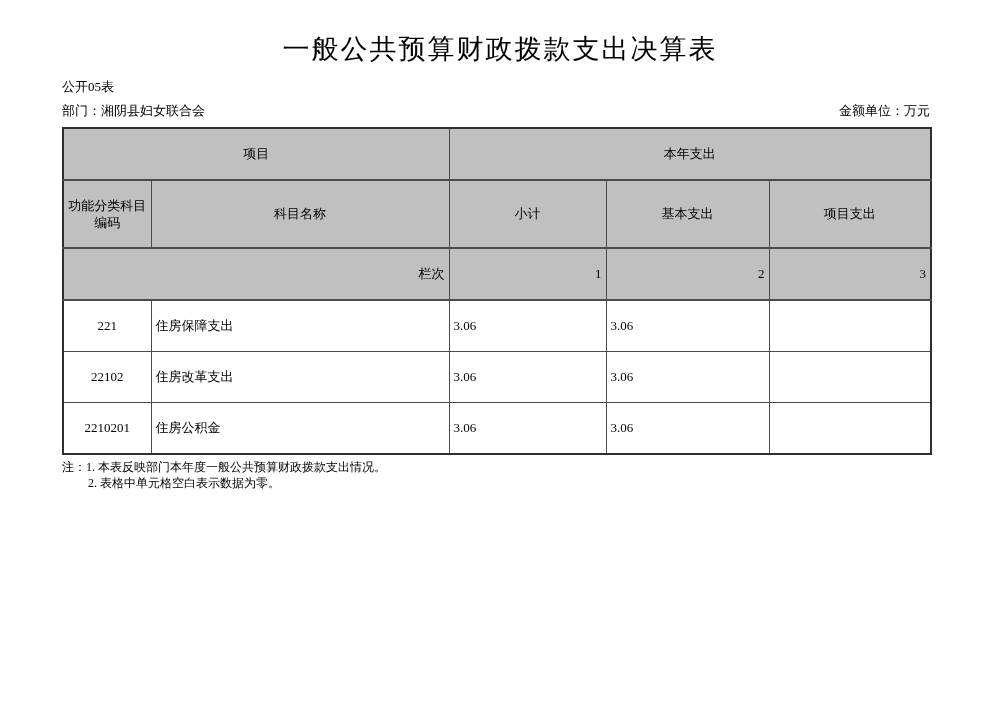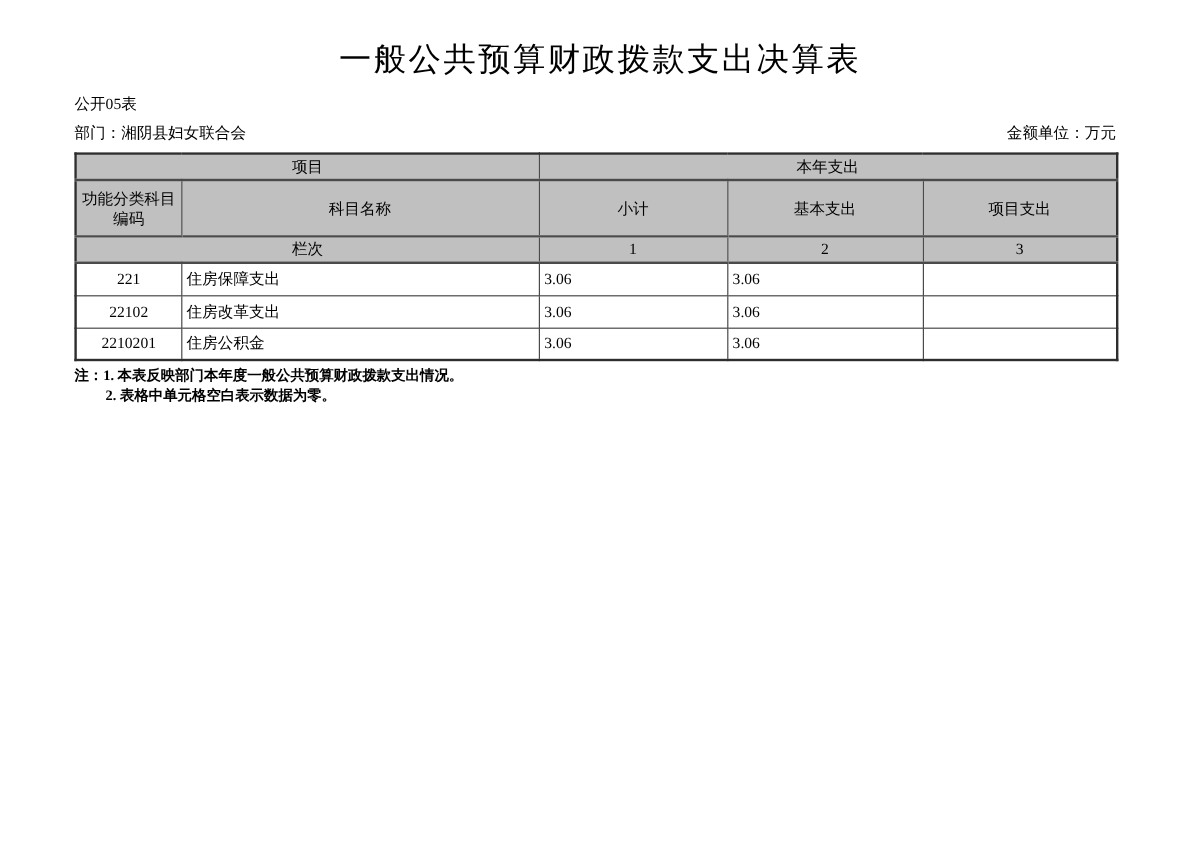--- a/index.html
+++ b/index.html
@@ -31,38 +31,37 @@
     gap: 19px;
   }
   table.fin {
     width: 868px; margin-left: 62px;
     border-collapse: collapse; table-layout: fixed;
     border: 2px solid var(--outer-border);
   }
   table.fin td {
     border: 1px solid var(--border-col);
     font-size: 13px;
-    padding: 1px 4px;
+    padding: 16px 4px;
     overflow: hidden;
     vertical-align: middle;
   }
   tr.hr1 td { height: 17px; border-bottom-width: 2px; }
   tr.hr2 td { height: 47px; border-bottom-width: 2px; }
-  tr.hr3 td { height: 18px; border-bottom-width: 2px; }
+  tr.hr3 td { height: 18px; border-bottom-width: 2px; text-align: right; }
   tr.drow td { height: 27px; }
   .gray { background: var(--header-fill); }
   .center { text-align: center; }
   .right { padding-right: 5px; }
   .left { text-align: left; padding-left: 3px; font-family: Liberation Mono, monospace; }
   .prewrap { white-space: pre-line; line-height: 17px; }
   .notes {
     margin: 4px 0 0 62px;
     font-size: 12px;
     line-height: 16px;
-    font-weight: bold;
   }
   .note-indent { margin-left: 26px; }
 </style>
 </head>
 <body>
 
 <div class="doc">
 
   <h1 class="title">一般公共预算财政拨款支出决算表</h1>
 

